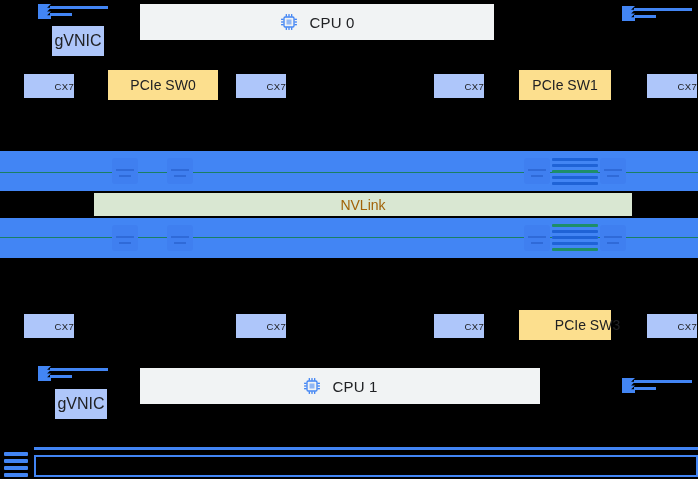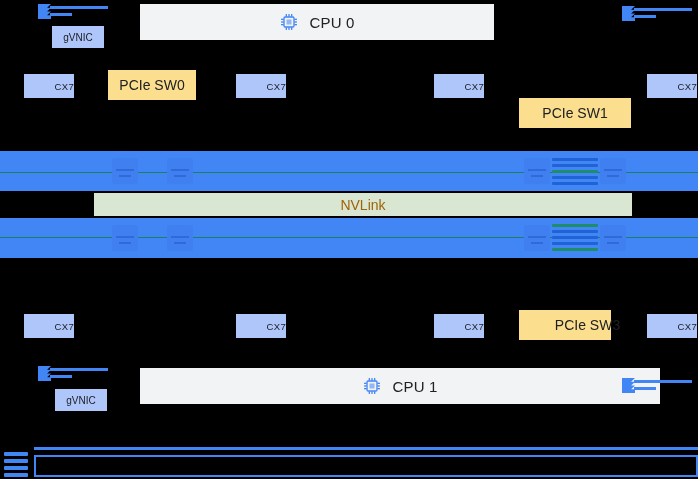--- a/index.html
+++ b/index.html
@@ -48,22 +48,22 @@
   .pcie {
     background: #fcdf8e;
     height: 30px;
     font-size: 14px;
     color: #202124;
   }
 
   
   .gvnic {
     background: #aec6fa;
-    height: 22px;
-    font-size: 10px;
+    height: 30px;
+    font-size: 16px;
     color: #202124;
   }
 
   
   .nvlink {
     background: #d9e7d2;
     border: 1px solid #000000;
     height: 25px;
     font-size: 14px;
     color: #a16207;
@@ -210,31 +210,31 @@
 
   <div class="nic-icon" style="left:622px; top:6px;">
     <div class="plug"></div>
     <div class="bar1"></div>
     <div class="bar2"></div>
   </div>
 
   <div class="box cx7" style="left:24px; top:74px; width:50px;">
     <span>CX7</span>
   </div>
-  <div class="box pcie" style="left:108px; top:70px; width:88px;">
+  <div class="box pcie" style="left:108px; top:70px; width:110px;">
     <span>PCIe SW0</span>
   </div>
   <div class="box cx7" style="left:236px; top:74px; width:50px;">
     <span>CX7</span>
   </div>
 
   <div class="box cx7" style="left:434px; top:74px; width:50px;">
     <span>CX7</span>
   </div>
-  <div class="box pcie" style="left:519px; top:70px; width:112px;margin-top:28px;">
+  <div class="box pcie" style="left:519px; top:70px; width:92px;">
     <span>PCIe SW1</span>
   </div>
   <div class="box cx7" style="left:647px; top:74px; width:50px;">
     <span>CX7</span>
   </div>
 
   <div class="gpu-band" style="left:0; top:151px; width:698px; height:40px;">
     <div class="gpu-rule" style="left:0; top:21px; width:698px;"></div>
     <div class="gpu-unit" style="left:110px; width:30px;">
       <div class="gpu-glyph"></div>
@@ -303,21 +303,21 @@
 
   <div class="nic-icon" style="left:38px; top:366px;">
     <div class="plug"></div>
     <div class="bar1"></div>
     <div class="bar2"></div>
   </div>
   <div class="box gvnic" style="left:55px; top:389px; width:52px;">
     <span>gVNIC</span>
   </div>
 
-  <div class="box cpu-bar" style="left:140px; top:368px; width:520px;">
+  <div class="box cpu-bar" style="left:140px; top:368px; width:400px;">
     <span class="icon">
       <svg width="20" height="20" viewBox="0 0 24 24">
         <rect x="6" y="6" width="12" height="12" rx="1.5" fill="none" stroke="#4285f4" stroke-width="1.6"></rect>
         <path d="M9 9 L15 9 L15 15 L9 15 Z" fill="#4285f4" opacity=".55"></path>
         <g fill="#4285f4">
           <rect x="8" y="2.5" width="1.6" height="3"></rect>
             <rect x="11.2" y="2.5" width="1.6" height="3"></rect>
             <rect x="14.4" y="2.5" width="1.6" height="3"></rect>
           <rect x="8" y="18.5" width="1.6" height="3"></rect>
             <rect x="11.2" y="18.5" width="1.6" height="3"></rect>

